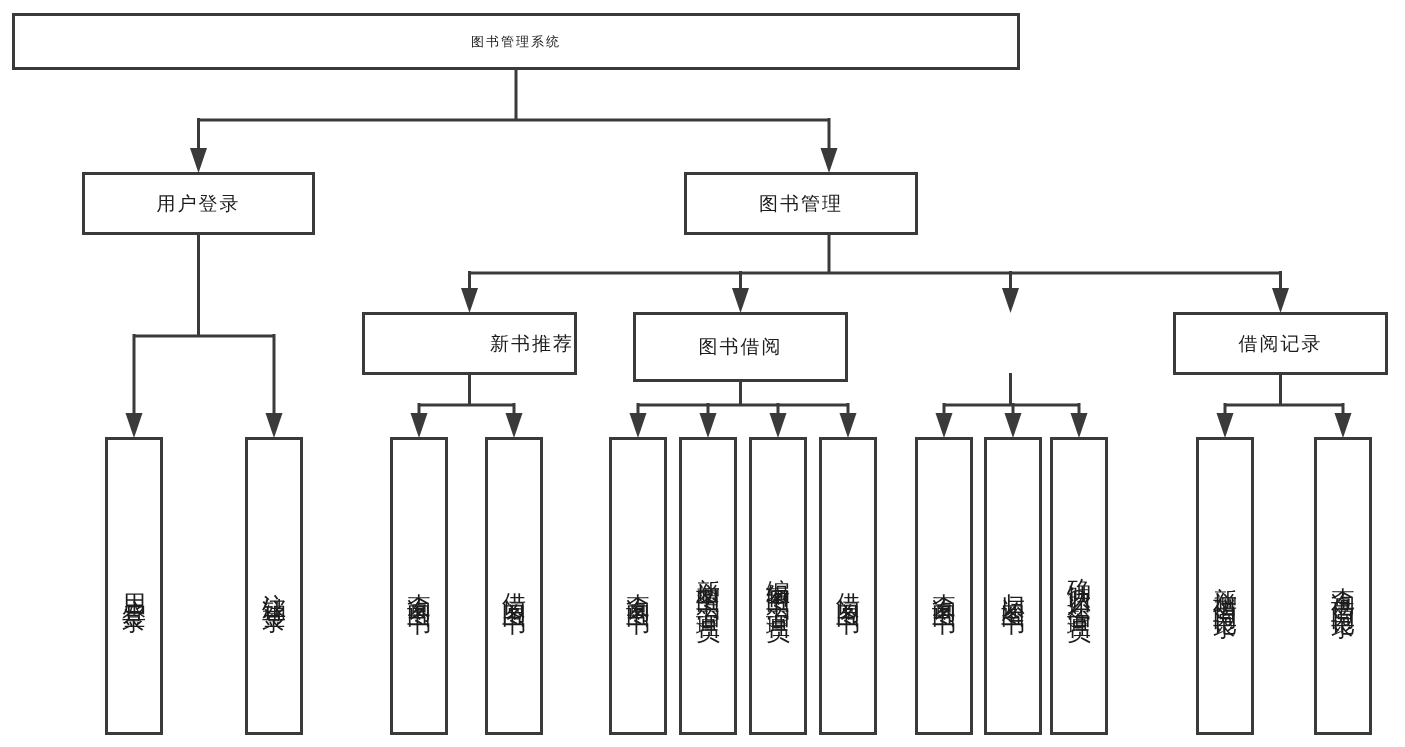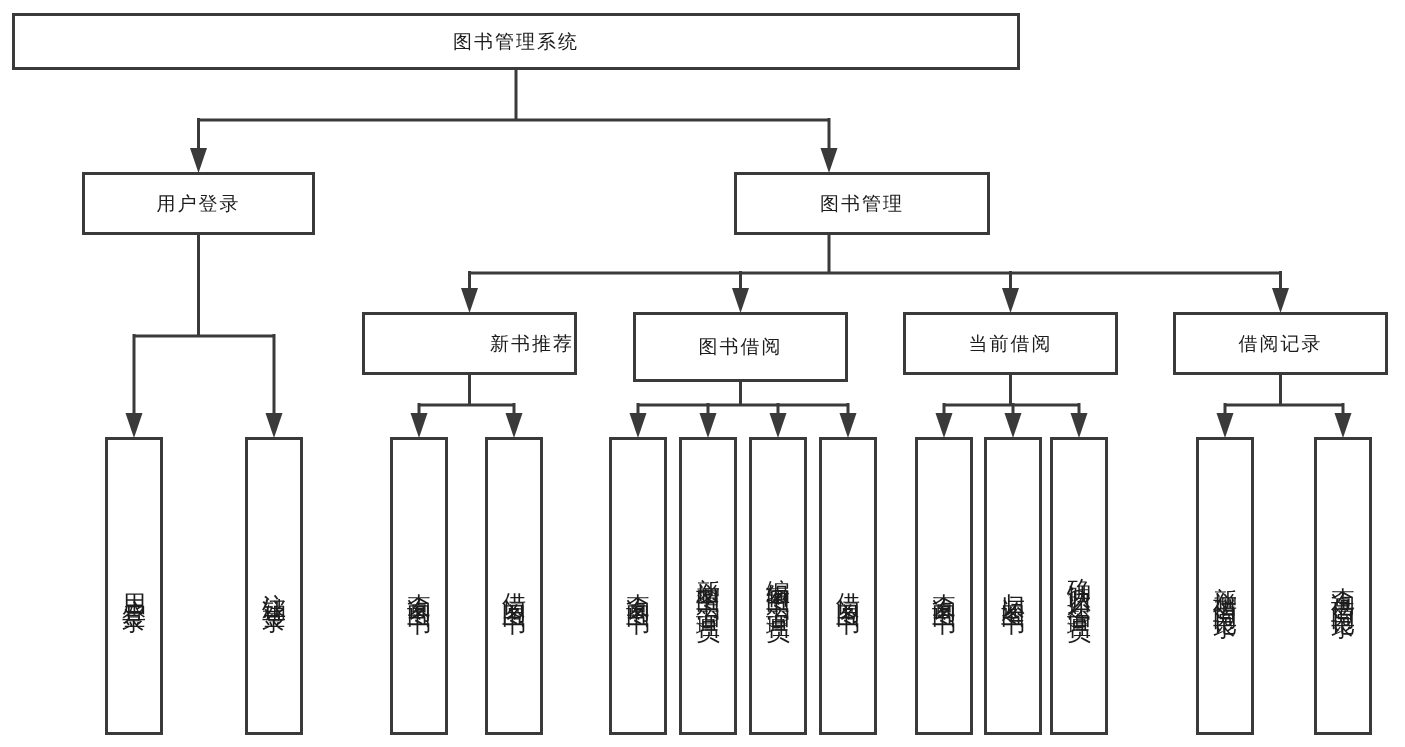--- a/index.html
+++ b/index.html
@@ -28,21 +28,21 @@
     align-items:center;
     justify-content:center;
     z-index:1;
   }
   .h-label{
     font-size:19px;
     letter-spacing:2px;
     white-space:nowrap;
   }
   .root-label{
-    font-size:19px;
+    font-size:13px;
     letter-spacing:2px;
   }
   .leaf .v-label{
     writing-mode:vertical-rl;
     text-orientation:mixed;
     font-size:24px;
     letter-spacing:6px;
     line-height:1;
   }
   .watermark{
@@ -102,32 +102,29 @@
     </g>
   </svg>
 
   <div class="box" style="left:12px;top:13px;width:1008px;height:57px;">
     <span class="root-label">图书管理系统</span>
   </div>
 
   <div class="box" style="left:82px;top:172px;width:233px;height:63px;">
     <span class="h-label">用户登录</span>
   </div>
-  <div class="box" style="left:734px;top:172px;width:256px;height:63px;">
+  <div class="box" style="left:684px;top:172px;width:234px;height:63px;">
     <span class="h-label">图书管理</span>
   </div>
 
   <div class="box" style="left:362px;top:312px;width:215px;height:63px;justify-content:flex-end;">
     <span class="h-label">新书推荐</span>
   </div>
   <div class="box" style="left:633px;top:312px;width:215px;height:70px;">
     <span class="h-label">图书借阅</span>
-  </div>
-  <div class="box" style="left:903px;top:312px;width:215px;height:63px;">
-    <span class="h-label">当前借阅</span>
   </div>
   <div class="box" style="left:1173px;top:312px;width:215px;height:63px;">
     <span class="h-label">借阅记录</span>
   </div>
 
   <div class="box leaf" style="left:105px;top:437px;width:58px;height:298px;">
     <span class="v-label">用户登录</span>
   </div>
   <div class="box leaf" style="left:245px;top:437px;width:58px;height:298px;">
     <span class="v-label">注销登录</span>

